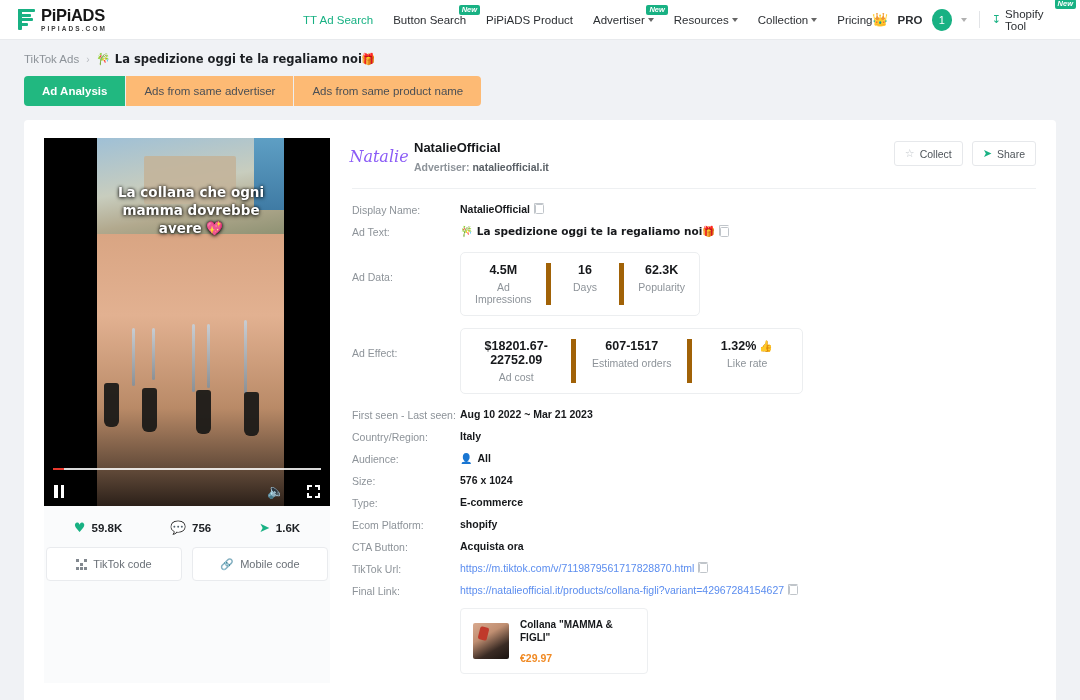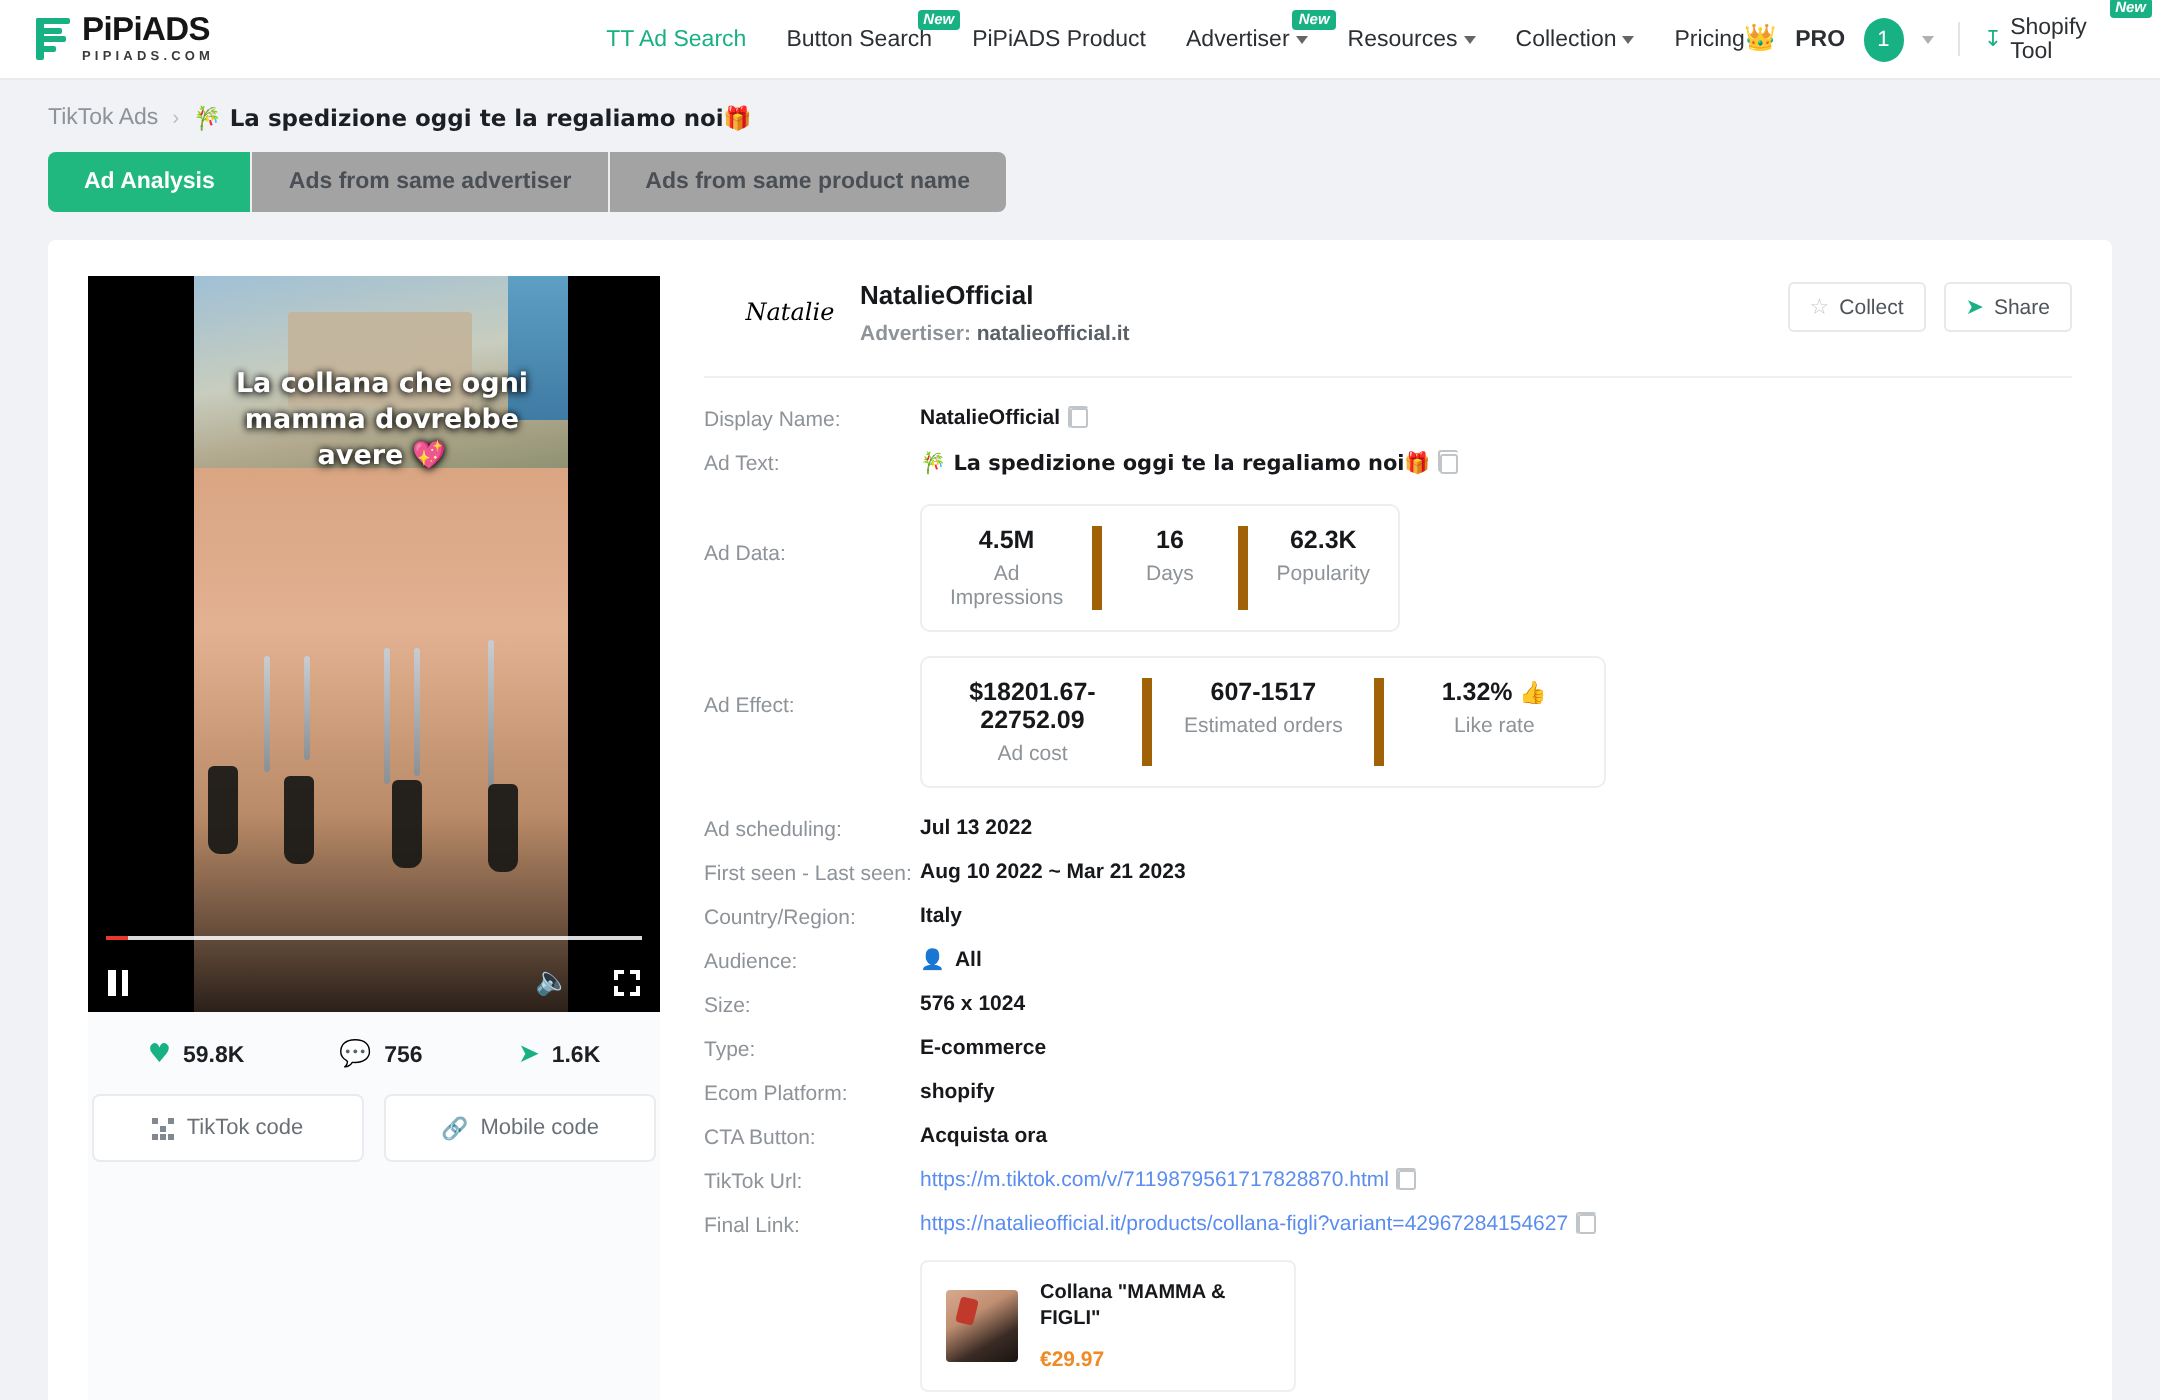--- a/index.html
+++ b/index.html
@@ -74,22 +74,22 @@
   .crumbs {
     display: flex; align-items: center; gap: 7px;
     padding: 12px 24px 0 24px; font-size: 11.5px;
   }
   .crumb-root { color: #8d9399; cursor: pointer; }
   .crumb-sep { color: #b9bdc2; font-size: 10px; }
   .crumb-current { color: #1c1f23; font-weight: bold; display: flex; align-items: center; }
 
   .tabs { display: flex; padding: 10px 24px 0 24px; }
   .tab {
-    font-size: 11.5px; padding: 9px 18px; background: #a3a3a3;
-    color: #4a4f55; cursor: pointer; border-right: 1px solid #eceef0; font-weight: bold;
+    font-size: 11.5px; padding: 9px 18px; background: #fdba74;
+    color: #4a4f55; cursor: pointer; border-right: 1px solid #eceef0;
   }
   .tab:first-child { border-radius: 4px 0 0 4px; }
   .tab:last-child { border-radius: 0 4px 4px 0; border-right: none; }
   .tab.active { background: #21b880; color: #fff; font-weight: bold; }
 
   
   .card {
     margin: 14px 24px 0 24px; background: #fff; border-radius: 4px;
     display: flex; padding: 18px 20px 26px 20px; position: relative;
     min-height: 545px;
@@ -169,21 +169,21 @@
   .qr i.off { background: transparent; }
   .left-panel-bg { background: #fafbfc; padding-bottom: 14px; }
 
   
   .right-col { flex: 1; padding-left: 22px; position: relative; }
   .adv-head { display: flex; align-items: flex-start; padding-bottom: 14px; }
   .adv-logo {
     width: 54px; height: 36px; flex-shrink: 0;
     display: flex; align-items: center; justify-content: center;
     font-family: "DejaVu Serif", serif; font-style: italic;
-    font-size: 12px; color: #000000; margin-left: 16px;
+    font-size: 16px; color: #8b5cf6;
   }
   .adv-meta { padding-left: 8px; padding-top: 2px; }
   .adv-name { font-size: 13px; font-weight: bold; color: #16181b; }
   .adv-sub { font-size: 10.5px; color: #8d9399; margin-top: 6px; font-weight: bold; }
   .adv-domain { color: #5a6066; }
   .head-actions { margin-left: auto; display: flex; gap: 9px; padding-top: 3px; }
   .hbtn {
     min-width: 56px; height: 25px; border: 1px solid #e6e8eb; border-radius: 3px;
     background: #fff; display: flex; align-items: center; justify-content: center;
     gap: 5px; font-size: 10.5px; color: #4e545a; padding: 0 10px; cursor: pointer;
@@ -472,24 +472,20 @@
             <div class="stat-num">
               <span>1.32%</span>
               <span class="thumbup emoji">👍</span>
             </div>
             <div class="stat-cap">Like rate</div>
           </div>
         </div>
       </div>
 
       <div class="row">
-        <div class="row-label">Ad scheduling:</div>
-        <div class="row-val">Jul 13 2022</div>
-      </div>
-      <div class="row">
         <div class="row-label">First seen - Last seen:</div>
         <div class="row-val">Aug 10 2022 ~ Mar 21 2023</div>
       </div>
       <div class="row">
         <div class="row-label">Country/Region:</div>
         <div class="row-val">Italy</div>
       </div>
       <div class="row">
         <div class="row-label">Audience:</div>
         <div class="row-val">

